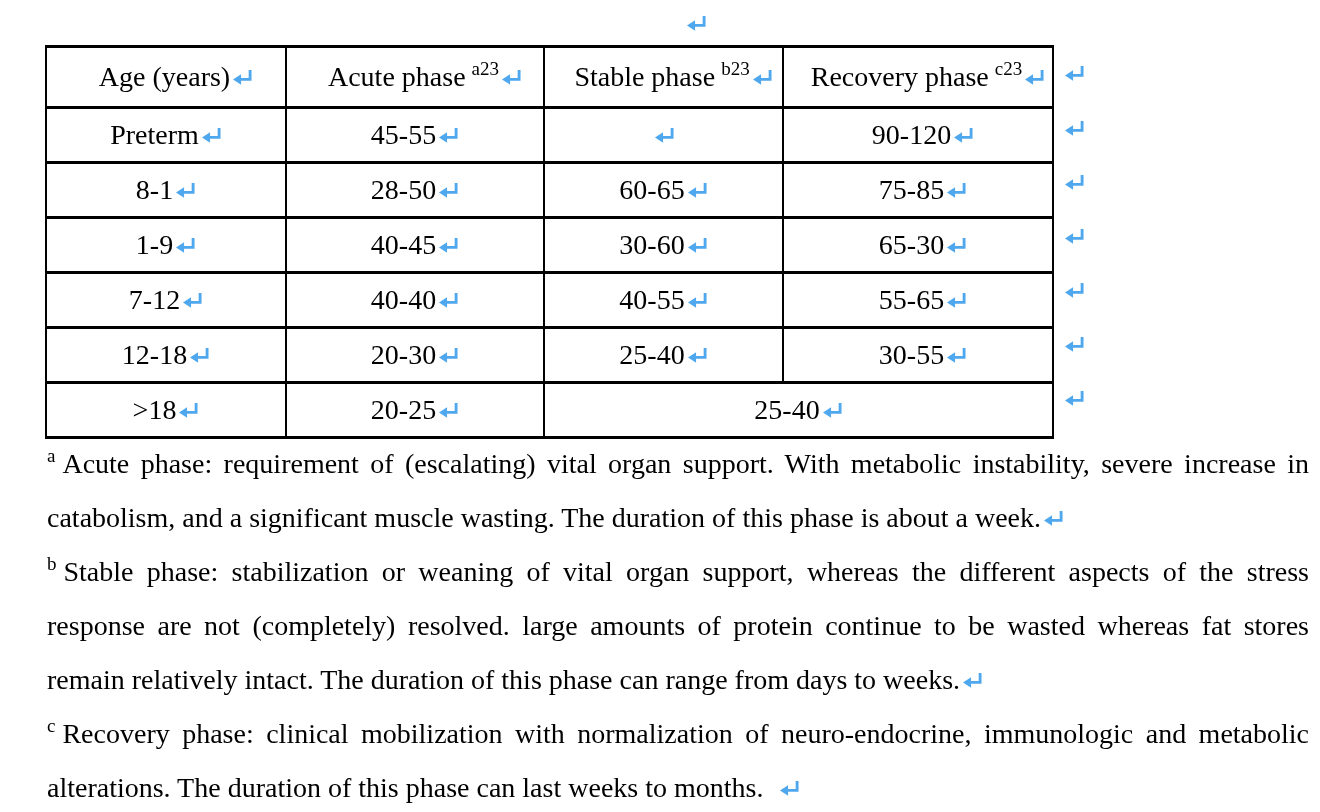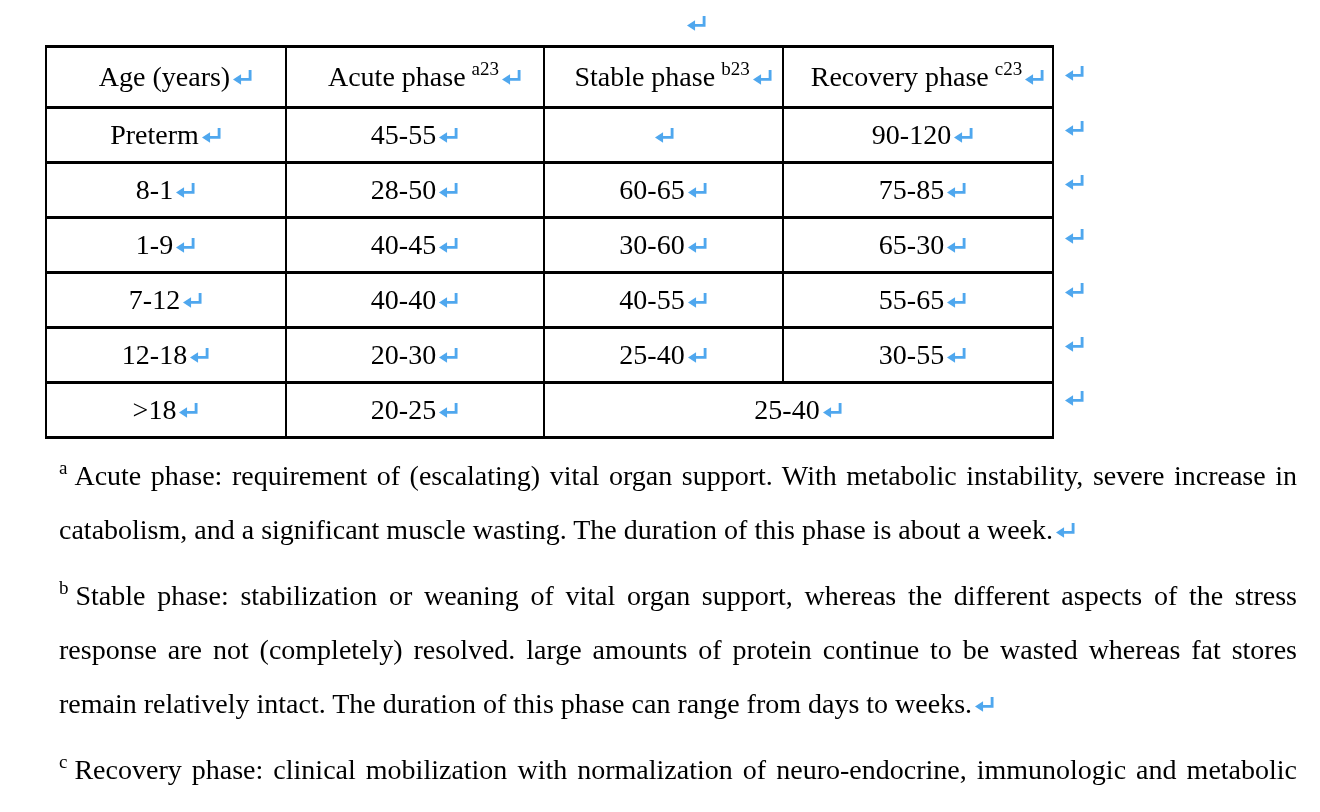--- a/index.html
+++ b/index.html
@@ -62,21 +62,21 @@
     position: absolute; left: 1062px; top: 45px;
     width: 30px; height: 390px;
   }
   .gap { margin-left: 16px; }
 
   
   .footnotes {
     position: absolute; left: 47px; top: 437px; width: 1262px;
     font-size: 28px; line-height: 54px;
   }
-  .footnotes p { margin: 12px; text-align: justify; }
+  .footnotes p { margin: 0; text-align: justify; }
 </style>
 </head>
 <body>
 
 <div class="page">
 
   <div class="doc-title"><span class="cr" style="color: rgb(79, 167, 238);"><svg viewBox="0 0 22 20" width="21" height="19">
           <path d="M19 2 v10 H8" fill="none" stroke="currentColor" stroke-width="3"></path>
           <polygon points="9.5,6.5 9.5,17.5 1,12" fill="currentColor"></polygon>
         </svg></span></div>

